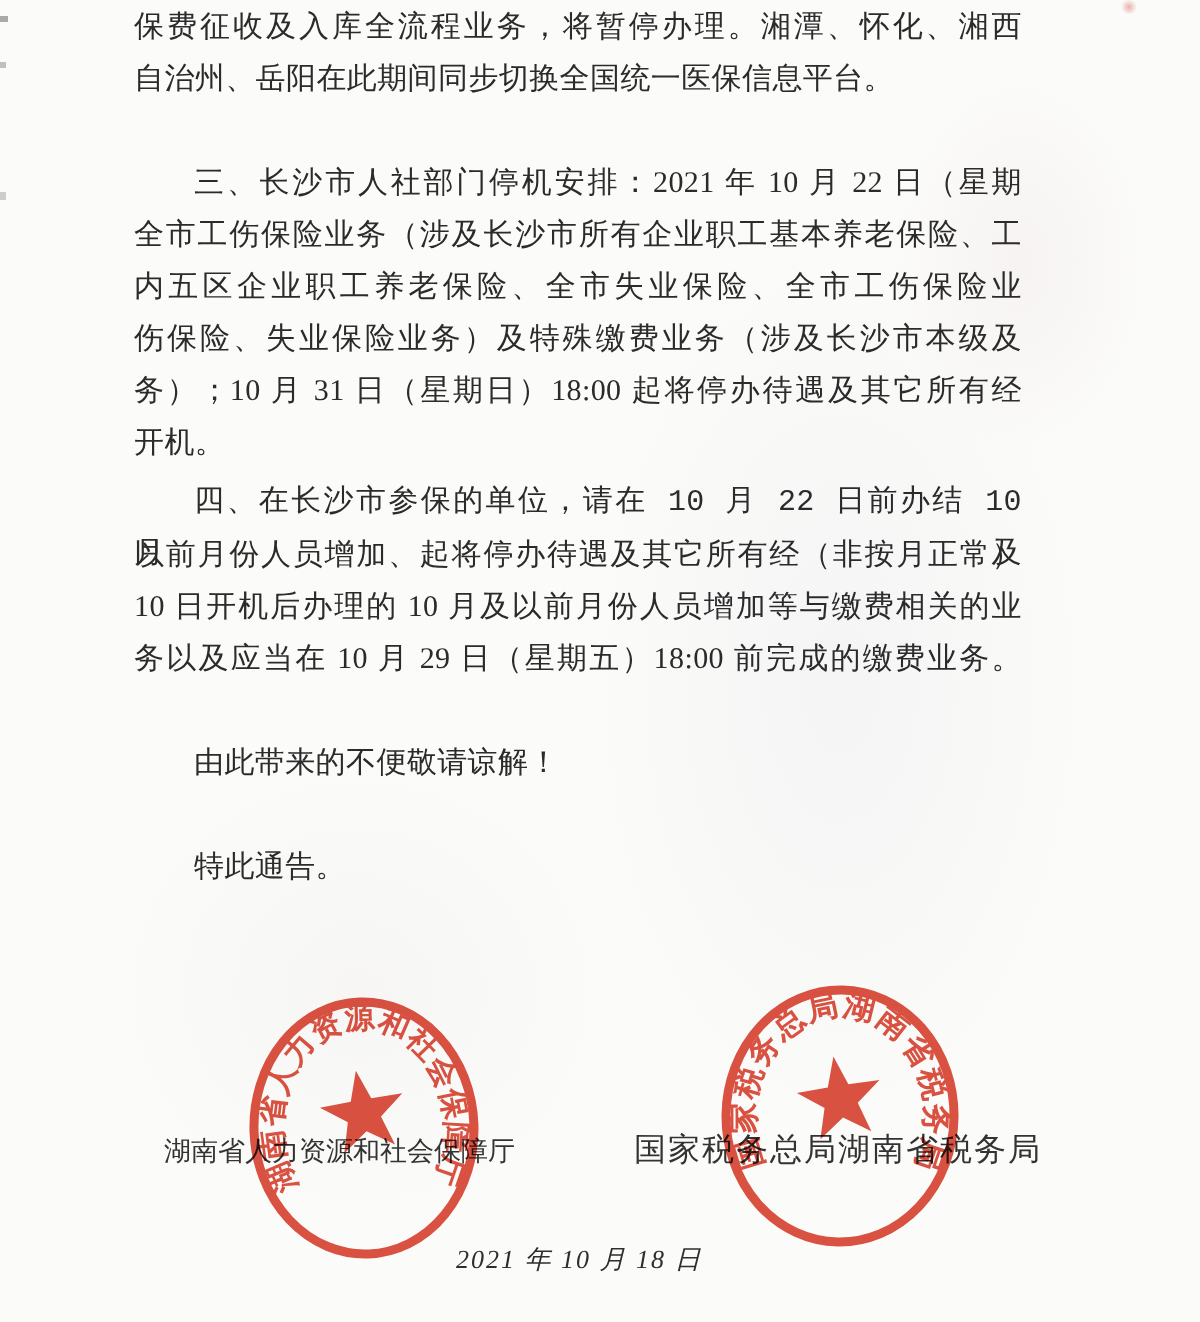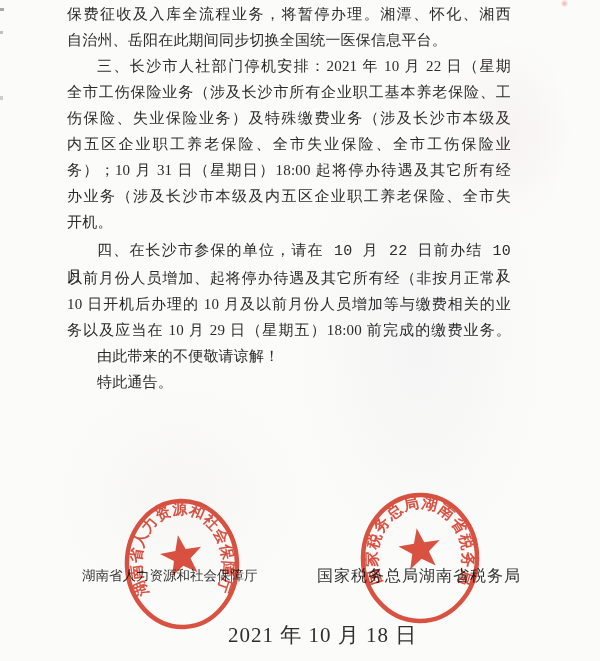--- a/index.html
+++ b/index.html
@@ -20,31 +20,31 @@
   .notice-body{
     position:absolute;left:67px;top:1px;width:444px;
     font-size:15px;
   }
   .ln{
     height:26px;line-height:26px;white-space:nowrap;
     text-align:justify;text-align-last:left;
     letter-spacing:0.2px;
   }
   .jf{white-space:normal;text-align-last:justify;}
-  .ind{text-indent:2em;}
+  .ind{text-indent:2em;margin-top:26px;}
   .gap{margin-top:4px;font-family:Liberation Mono, monospace;}
   .sig{
     position:absolute;top:566px;height:20px;line-height:20px;
     white-space:nowrap;color:#333;
   }
   .sig-left{left:82px;font-size:13.5px;}
   .sig-right{left:317px;font-size:16px;letter-spacing:1px;}
   .date-line{
-    position:absolute;left:228px;top:621px;font-size:21px;
-    white-space:nowrap;color:#2e2e2e;letter-spacing:1px;
+    position:absolute;left:228px;top:621px;font-size:13px;
+    white-space:nowrap;color:#2e2e2e;letter-spacing:1px;font-style:italic;
   }
   .seal{
     position:absolute;mix-blend-mode:multiply;opacity:0.88;
   }
   .seal-left{left:118px;top:494px;transform:rotate(-2deg);}
   .seal-right{left:354px;top:488px;transform:rotate(1deg);}
   .seal text{
     font-family:"Liberation Serif","DejaVu Serif",serif;
     font-weight:bold;
   }
@@ -58,24 +58,23 @@
 </head>
 <body>
 
 <div class="page">
 
   <div class="notice-body">
     <div class="ln jf">保费征收及入库全流程业务，将暂停办理。湘潭、怀化、湘西</div>
     <div class="ln">自治州、岳阳在此期间同步切换全国统一医保信息平台。</div>
     <div class="ln jf ind">三、长沙市人社部门停机安排：2021 年 10 月 22 日（星期</div>
     <div class="ln jf">全市工伤保险业务（涉及长沙市所有企业职工基本养老保险、工</div>
+    <div class="ln jf">内五区企业职工养老保险、全市失业保险、全市工伤保险业</div>
     <div class="ln jf">伤保险、失业保险业务）及特殊缴费业务（涉及长沙市本级及</div>
-    <div class="ln jf">内五区企业职工养老保险、全市失业保险、全市工伤保险业</div>
     <div class="ln jf">务）；10 月 31 日（星期日）18:00 起将停办待遇及其它所有经</div>
-    <div class="ln jf">办业务（涉及长沙市本级及内五区企业职工养老保险、全市失</div>
     <div class="ln">开机。</div>
     <div class="ln jf ind gap">四、在长沙市参保的单位，请在 10 月 22 日前办结 10 月及</div>
     <div class="ln jf">以前月份人员增加、起将停办待遇及其它所有经（非按月正常）</div>
     <div class="ln jf">10 日开机后办理的 10 月及以前月份人员增加等与缴费相关的业</div>
     <div class="ln jf">务以及应当在 10 月 29 日（星期五）18:00 前完成的缴费业务。</div>
     <div class="ln ind">由此带来的不便敬请谅解！</div>
     <div class="ln ind">特此通告。</div>
   </div>
 
   <div class="sig sig-left">湖南省人力资源和社会保障厅</div>

